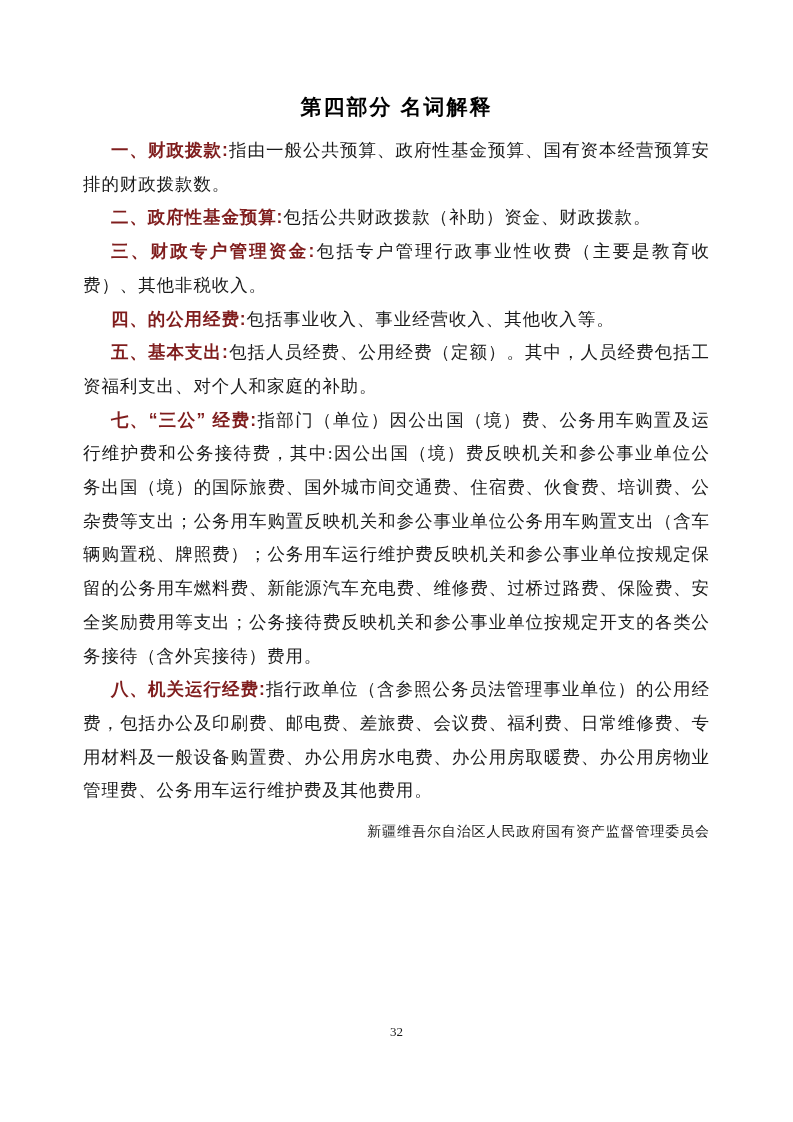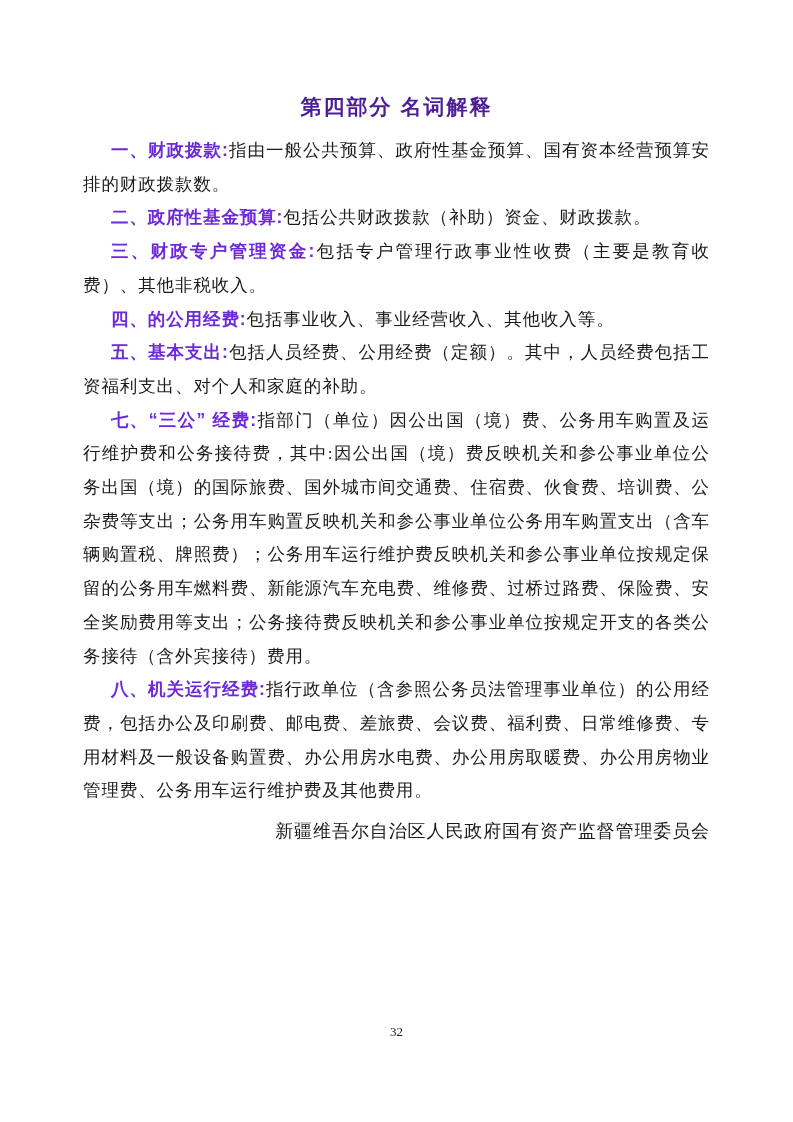--- a/index.html
+++ b/index.html
@@ -21,43 +21,43 @@
     top: 94px;
     width: 627px;
   }
   .doc-title {
     text-align: center;
     font-family: "Liberation Sans", sans-serif;
     font-weight: 700;
     font-size: 21px;
     line-height: 26px;
     letter-spacing: 2px;
-    color: #4c1d95;
+    color: #000000;
     margin: 0 0 14px 0;
   }
   .para {
     margin: 0;
     font-family: "Liberation Serif", "DejaVu Serif", serif;
     font-size: 17.5px;
     letter-spacing: 0.9px;
     line-height: 33.7px;
     text-align: justify;
     text-justify: inter-character;
     text-indent: 28px;
     word-break: break-all;
   }
   .para .term {
     font-family: "Liberation Sans", sans-serif;
     font-weight: 700;
-    color: #6d28d9;
+    color: #7f1d1d;
   }
   .sign-org {
     margin: 7px 0 0 0;
     font-family: "Liberation Serif", "DejaVu Serif", serif;
-    font-size: 18px;
+    font-size: 14px;
     letter-spacing: 0.9px;
     line-height: 33.7px;
     text-align: right;
   }
   .sign-date {
     margin: 8px 0 0 0;
     font-family: "Liberation Serif", "DejaVu Serif", serif;
     font-size: 17.5px;
     letter-spacing: 0.9px;
     line-height: 33.7px;

